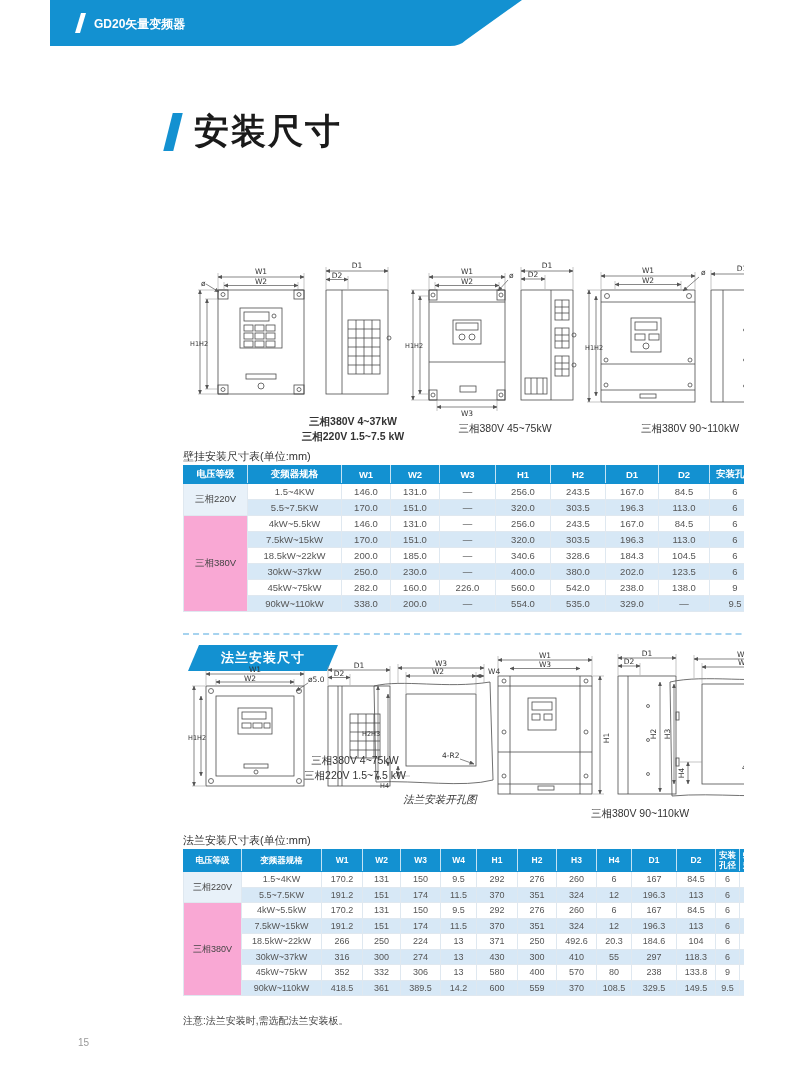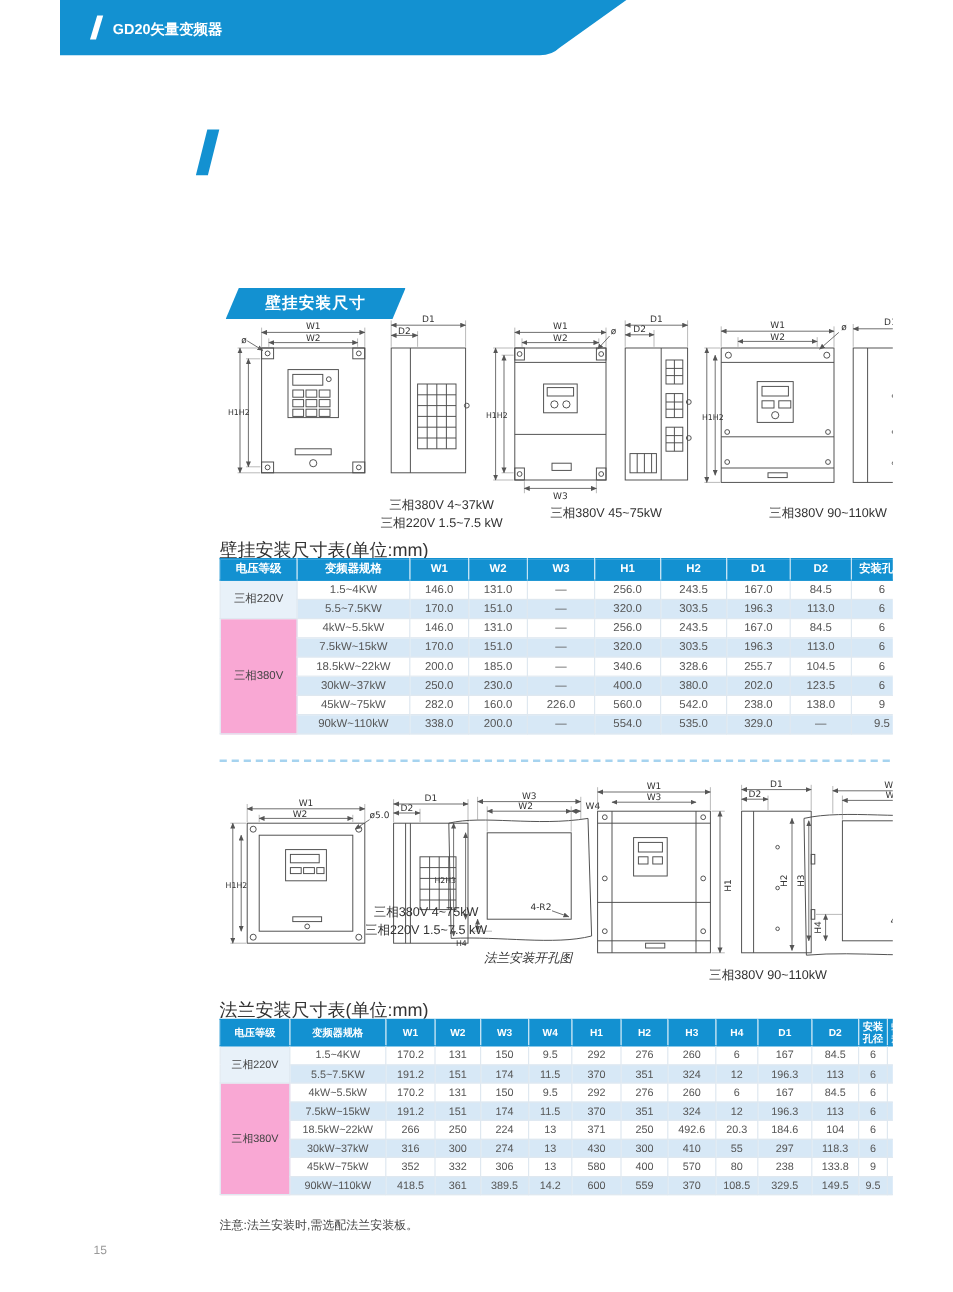--- a/index.html
+++ b/index.html
@@ -15,21 +15,21 @@
   #title-slash { width:10px; height:38px; background:#1391d1; transform:skewX(-14deg); margin-right:16px; }
   #page-title { font-size:35px; font-weight:600; color:#1a1a1a; letter-spacing:2px; }
 
   
   .section-tab { position:absolute; width:150px; height:26px; background:#1391d1; color:#fff;
     font-size:13px; font-weight:bold; text-align:center; line-height:26px; letter-spacing:1px;
     clip-path:polygon(11px 0, 100% 0, calc(100% - 11px) 100%, 0 100%); }
 
   
   .caption { position:absolute; font-size:10.5px; color:#333; text-align:center; line-height:15px; }
-  .tbl-title { position:absolute; font-size:15px; color:#333; }
+  .tbl-title { position:absolute; font-size:11px; color:#333; }
 
   
   .dim-table { position:absolute; border-collapse:collapse; table-layout:fixed; background:#fff;border-radius:20px; }
   .dim-table th { background:#1391d1; color:#fff; font-weight:600; border:1px solid #1391d1;
     border-right:1px solid rgba(255,255,255,.75); padding:0 1px; text-align:center; }
   .dim-table th:last-child { border-right:1px solid #1391d1; }
   .dim-table td { border:1px solid #dfe8f0; text-align:center; color:#555; padding:0 1px; background:#fff; }
   .dim-table tr.alt td { background:#d7e8f6; }
   .dim-table td.vg0 { background:#e8f1f9; color:#444; }
   .dim-table td.vg1 { background:#f9a8d4; color:#444; }
@@ -68,23 +68,23 @@
   </svg>
 
   <svg id="brand-tab" width="480" height="48">
     <path d="M0,0 H472 L416,40 Q410,46 400,46 H0 Z" fill="#1391d1"></path>
     <path d="M31,13 L36,13 L30,33 L25,33 Z" fill="#fff"></path>
     <text x="44" y="28" fill="#fff" font-size="12" font-weight="bold">GD20矢量变频器</text>
   </svg>
 
   <div id="title-row">
     <div id="title-slash"></div>
+    <div id="page-title">安装尺寸</div>
   </div>
 
-  <div class="section-tab" style="left:138px; top:240px;">壁挂安装尺寸</div>
 
   <svg class="tech" style="left:140px; top:258px;" width="215" height="152">
     <g>
       <rect class="s" x="28" y="32" width="86" height="104"></rect>
       <rect class="s" x="28" y="32" width="10" height="9"></rect>
         <circle class="s" cx="33" cy="36.5" r="2"></circle>
       <rect class="s" x="104" y="32" width="10" height="9"></rect>
         <circle class="s" cx="109" cy="36.5" r="2"></circle>
       <rect class="s" x="28" y="127" width="10" height="9"></rect>
         <circle class="s" cx="33" cy="131.5" r="2"></circle>
@@ -258,21 +258,21 @@
         <circle class="s" cx="160" cy="128" r="1.5"></circle>
       <rect class="s" x="188" y="70" width="3" height="8"></rect>
         <rect class="s" x="188" y="108" width="3" height="8"></rect>
     </g>
     <line class="xl" x1="126" y1="31" x2="126" y2="12"></line>
       <line class="xl" x1="188" y1="31" x2="188" y2="12"></line>
     <line class="dl" x1="126" y1="16" x2="188" y2="16"></line>
     <text x="157" y="13" text-anchor="middle">D1</text>
   </svg>
 
-  <div class="caption" style="left:218px; top:414px; width:200px;">
+  <div class="caption" style="left:203px; top:414px; width:200px;font-weight:bold;">
     <span style="display:block">三相380V 4~37kW</span>
     <span style="display:block">三相220V 1.5~7.5 kW</span>
   </div>
   <div class="caption" style="left:365px; top:421px; width:180px;">三相380V 45~75kW</div>
   <div class="caption" style="left:540px; top:421px; width:200px;">三相380V 90~110kW</div>
 
   <div class="tbl-title" style="left:133px; top:449px;">壁挂安装尺寸表(单位:mm)</div>
   <table id="wall-table" class="dim-table" style="left:133px; top:465px; width:577px;">
       <colgroup>
         <col style="width: 64px;">
@@ -347,21 +347,21 @@
           <td>113.0</td>
           <td>6</td>
         </tr>
         <tr>
           <td>18.5kW~22kW</td>
           <td>200.0</td>
           <td>185.0</td>
           <td>—</td>
           <td>340.6</td>
           <td>328.6</td>
-          <td>255.7</td>
+          <td>184.3</td>
           <td>104.5</td>
           <td>6</td>
         </tr>
         <tr class="alt">
           <td>30kW~37kW</td>
           <td>250.0</td>
           <td>230.0</td>
           <td>—</td>
           <td>400.0</td>
           <td>380.0</td>
@@ -389,20 +389,21 @@
           <td>535.0</td>
           <td>329.0</td>
           <td>—</td>
           <td>9.5</td>
         </tr>
       </tbody>
     </table>
 
   <div id="divider"></div>
 
+  <div class="section-tab" style="left:138px; top:645px;">法兰安装尺寸</div>
 
   <svg class="tech" style="left:138px; top:660px;" width="220" height="135">
     <g>
       <rect class="s" x="18" y="26" width="98" height="100"></rect>
       <rect class="s" x="28" y="36" width="78" height="80"></rect>
       <circle class="s" cx="23" cy="31" r="2.5"></circle>
         <circle class="s" cx="111" cy="31" r="2.5"></circle>
       <circle class="s" cx="23" cy="121" r="2.5"></circle>
         <circle class="s" cx="111" cy="121" r="2.5"></circle>
       <rect class="s" x="50" y="48" width="34" height="26"></rect>

